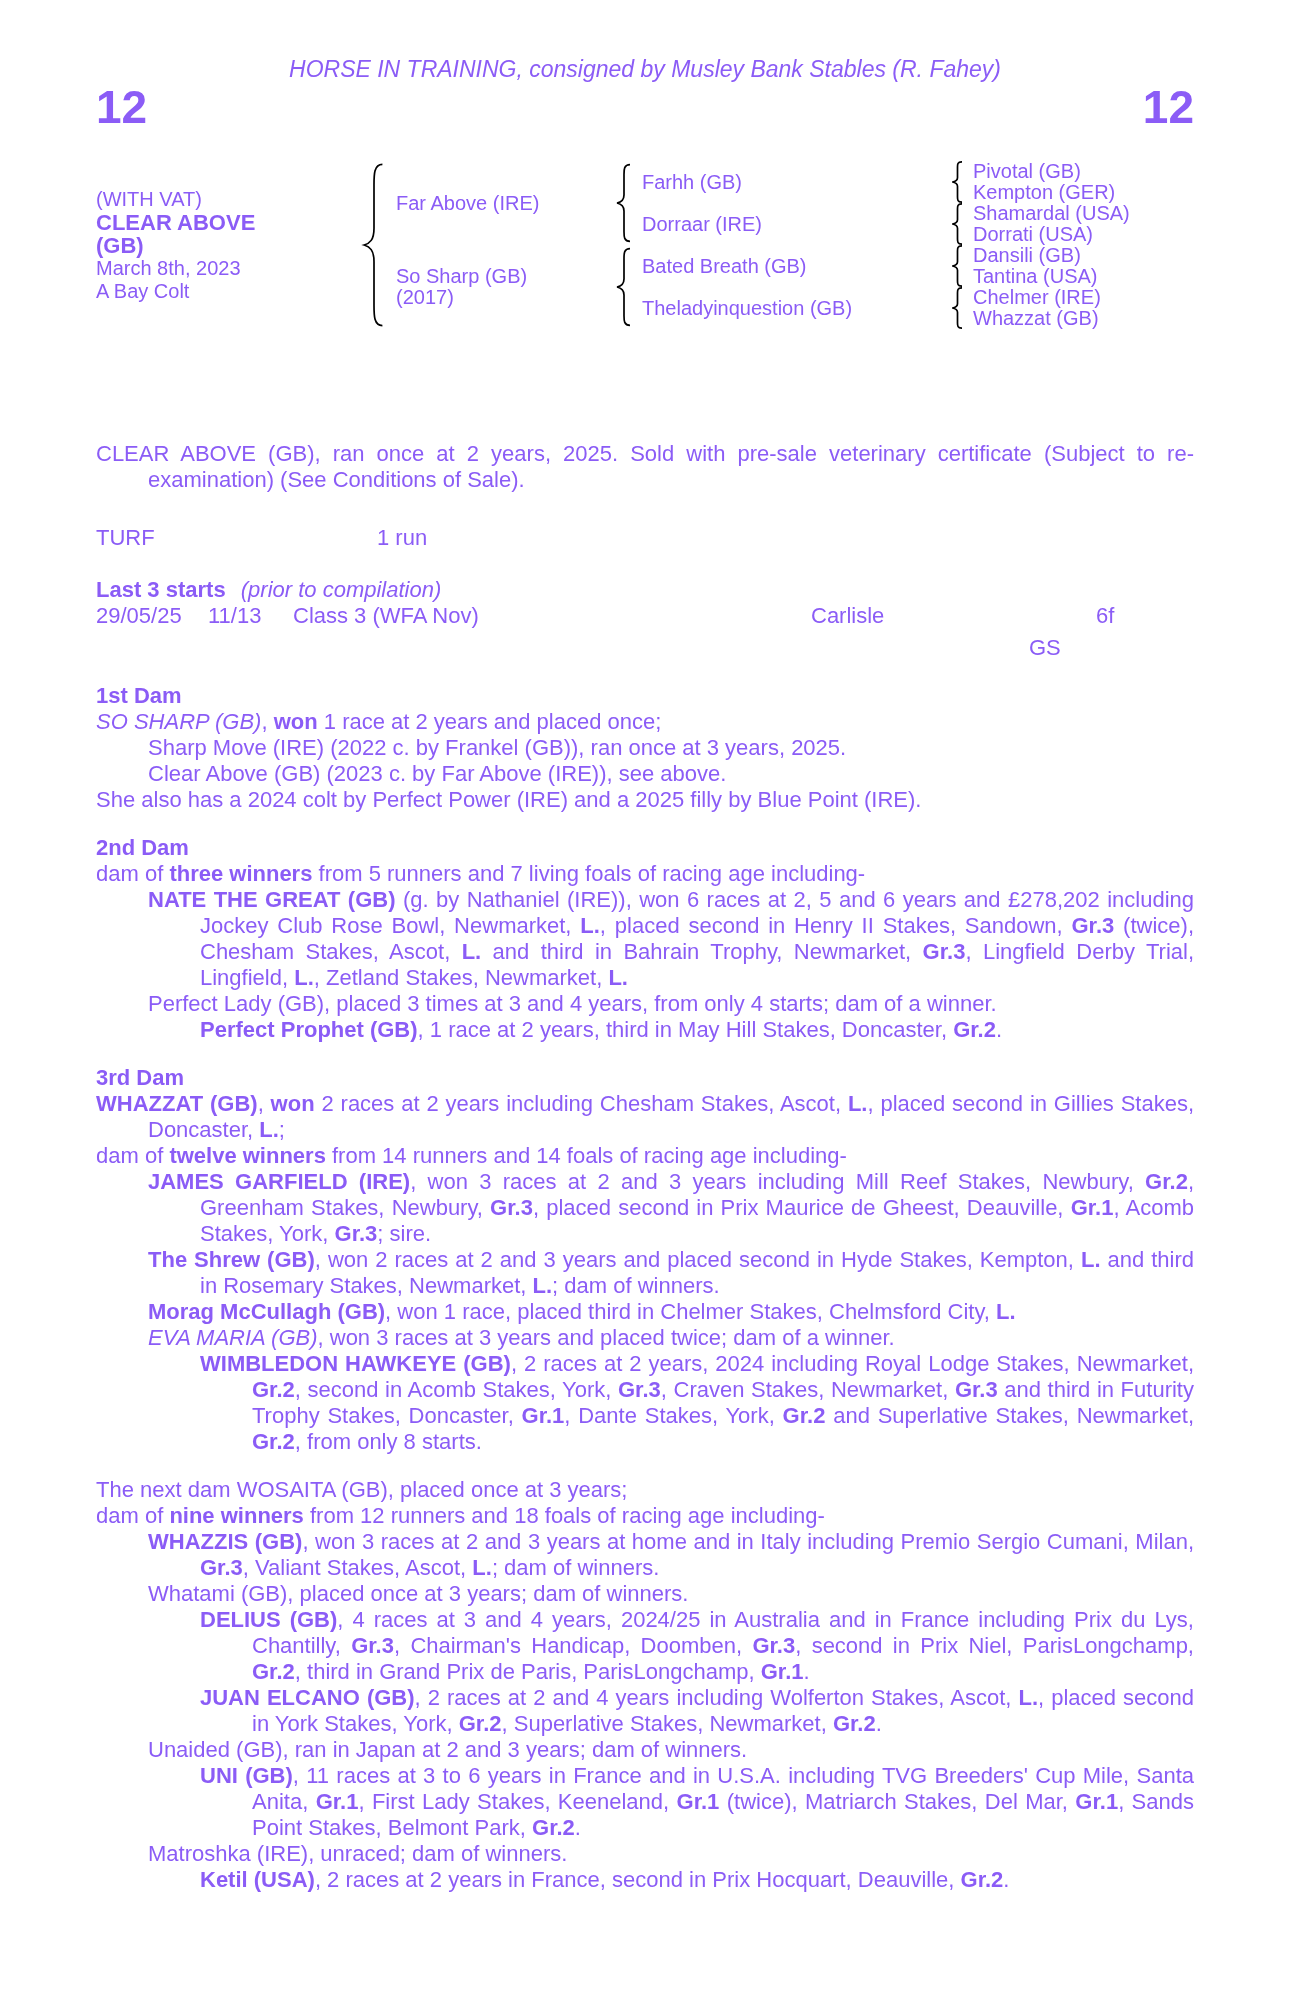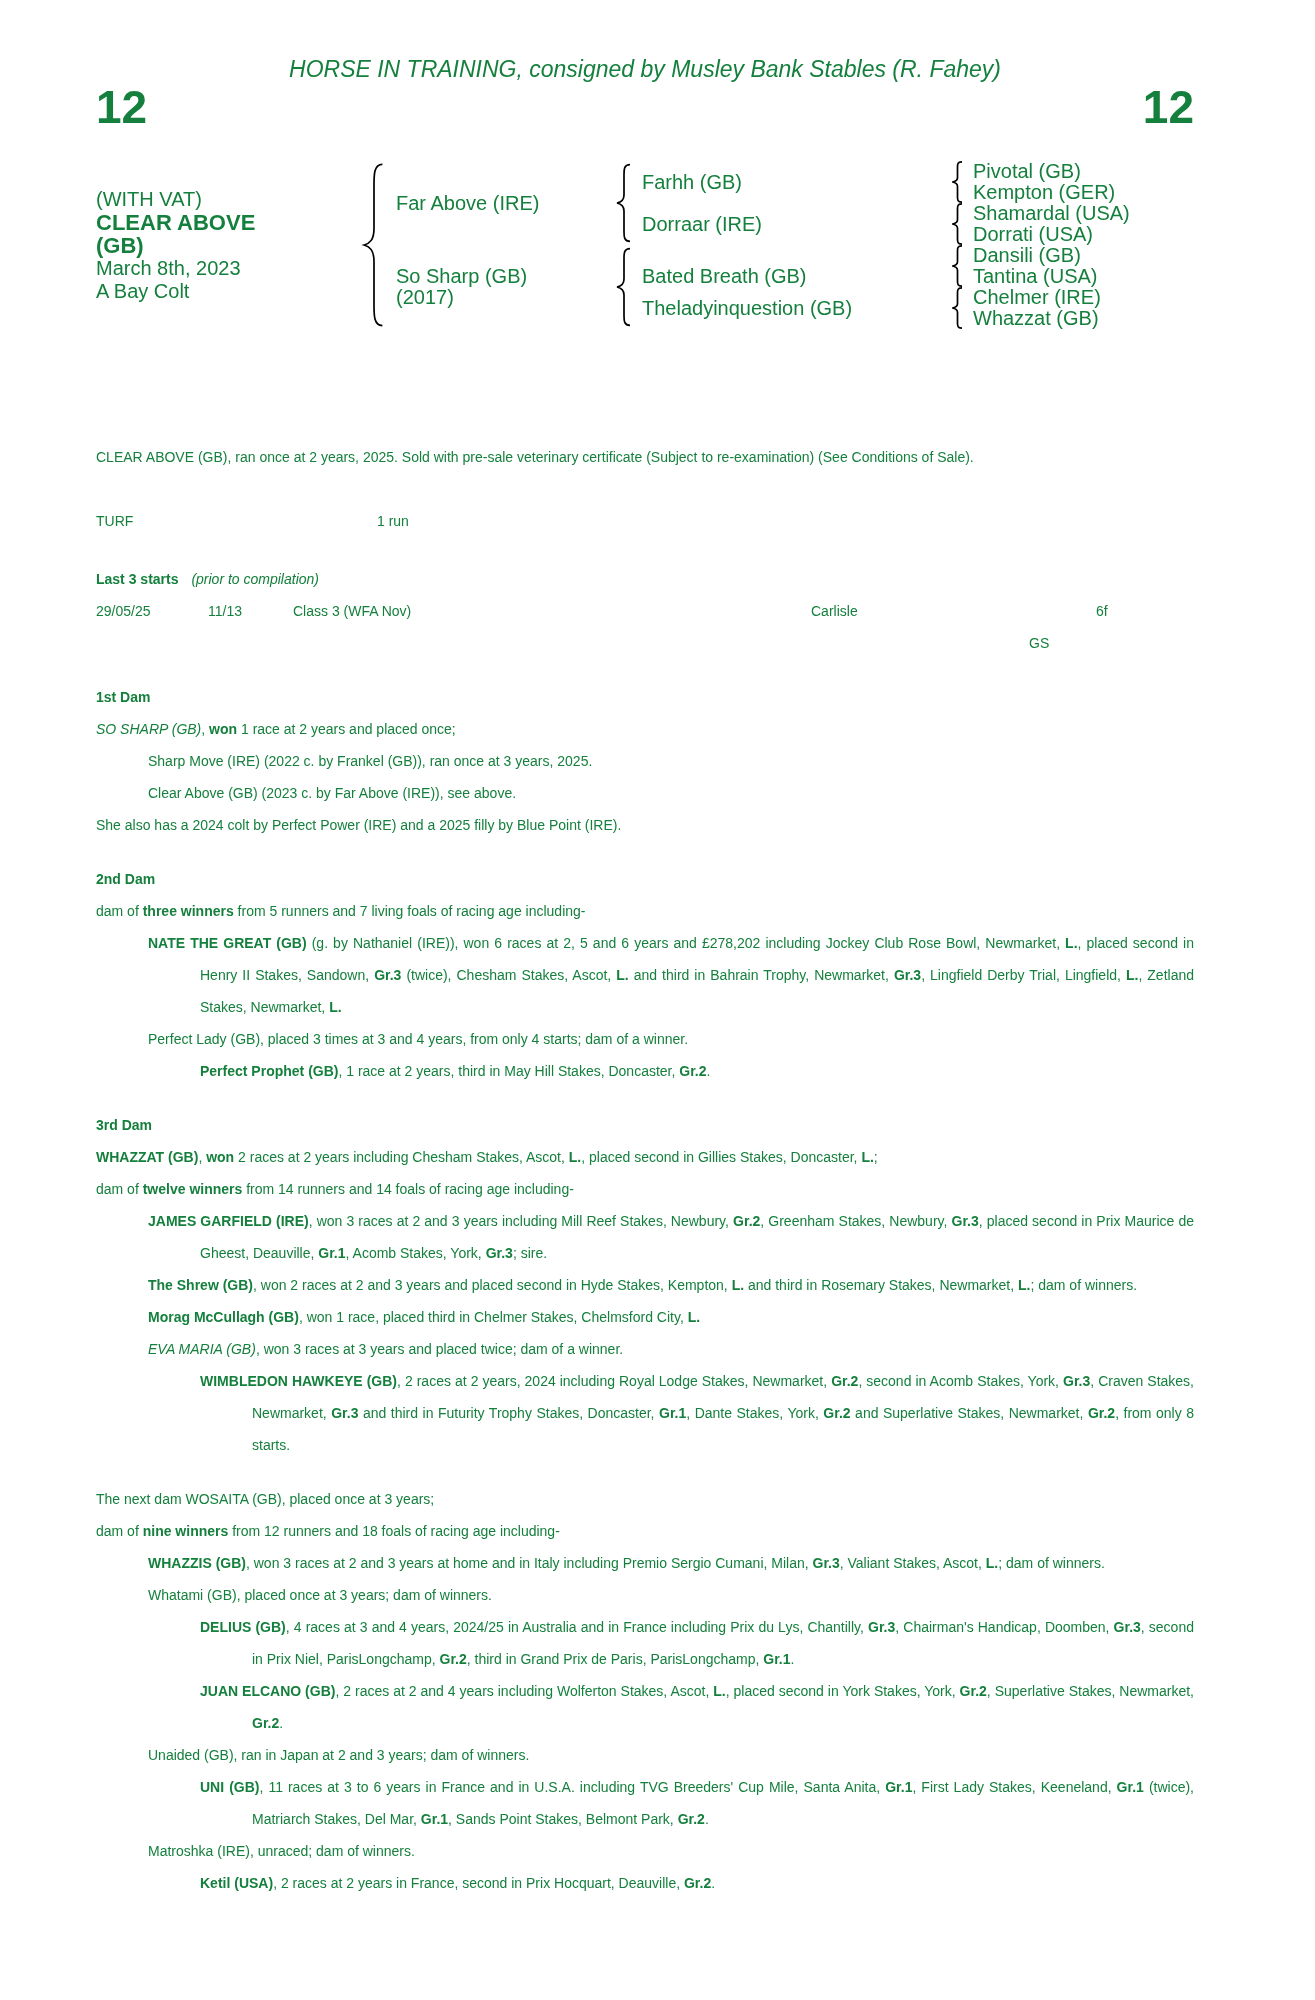--- a/index.html
+++ b/index.html
@@ -1,19 +1,19 @@
 <!DOCTYPE html>
 <html><head>
 <meta charset="utf-8">
 <style>
   html,body{margin:0;padding:0;background:#ffffff;}
   .page{
     position:relative;
     width:1315px;height:1895px;
-    background:#ffffff;color:#15803d;
+    background:#ffffff;color:#8b5cf6;
     font-family:"Liberation Sans",sans-serif;
     box-sizing:border-box;
     padding:56px 121px 0 96px;
     overflow:hidden;
   }
   
   .consignor{font-style:italic;font-size:23px;line-height:26px;text-align:center;}
   .lots{display:flex;justify-content:space-between;align-items:flex-start;margin-top:3px;height:46px;}
   .lot{font-weight:bold;font-size:46px;line-height:44px;}
   
@@ -24,21 +24,21 @@
     margin-top:30px;
     font-size:20px;
   }
   .ped .cell{display:flex;flex-direction:column;justify-content:center;line-height:21px;}
   .horse-info{grid-column:1;grid-row:1/9;line-height:23px;}
   .horse-info div{white-space:nowrap;}
   .bracewrap{display:flex;align-items:center;justify-content:center;}
   .bracewrap svg{display:block;}
   .g3{grid-column:7;line-height:21px;display:flex;align-items:center;white-space:nowrap;}
   
-  .content{font-size:14px;line-height:32px;}
+  .content{font-size:22px;line-height:26px;}
   .para{margin:0;text-align:justify;}
   .i0{padding-left:52px;text-indent:-52px;}
   .i1{padding-left:104px;text-indent:-52px;}
   .i2{padding-left:156px;text-indent:-52px;}
   .gap{margin-top:22px;}
   .b{font-weight:bold;}
   .i{font-style:italic;}
   #conditions{margin-top:112px;}
   .turf-row{margin-top:32px;display:flex;}
   .turf-surface{width:281px;flex:0 0 auto;}
@@ -98,21 +98,21 @@
           <path d="M16,2 C10,2 10,8 10,14 L10,40 C10,47 7,49 3,50 C7,51 10,53 10,60 L10,86 C10,92 10,98 16,98" fill="none" stroke="#000" stroke-width="1.7" vector-effect="non-scaling-stroke"></path>
         </svg>
     </div>
 
     <div class="cell" style="grid-column:5;grid-row:1/3;">
         <div>Farhh (GB)</div>
       </div>
     <div class="cell" style="grid-column:5;grid-row:3/5;">
         <div>Dorraar (IRE)</div>
       </div>
-    <div class="cell" style="grid-column:5;grid-row:5/7;justify-content:flex-end;">
+    <div class="cell" style="grid-column:5;grid-row:5/7;">
         <div>Bated Breath (GB)</div>
       </div>
     <div class="cell" style="grid-column:5;grid-row:7/9;">
         <div>Theladyinquestion (GB)</div>
       </div>
 
     <div class="bracewrap" style="grid-column:6;grid-row:1/3;">
       <svg width="15" height="42" viewBox="0 0 20 100" preserveAspectRatio="none">
           <path d="M16,2 C10,2 10,8 10,14 L10,40 C10,47 7,49 3,50 C7,51 10,53 10,60 L10,86 C10,92 10,98 16,98" fill="none" stroke="#000" stroke-width="1.7" vector-effect="non-scaling-stroke"></path>
         </svg>

